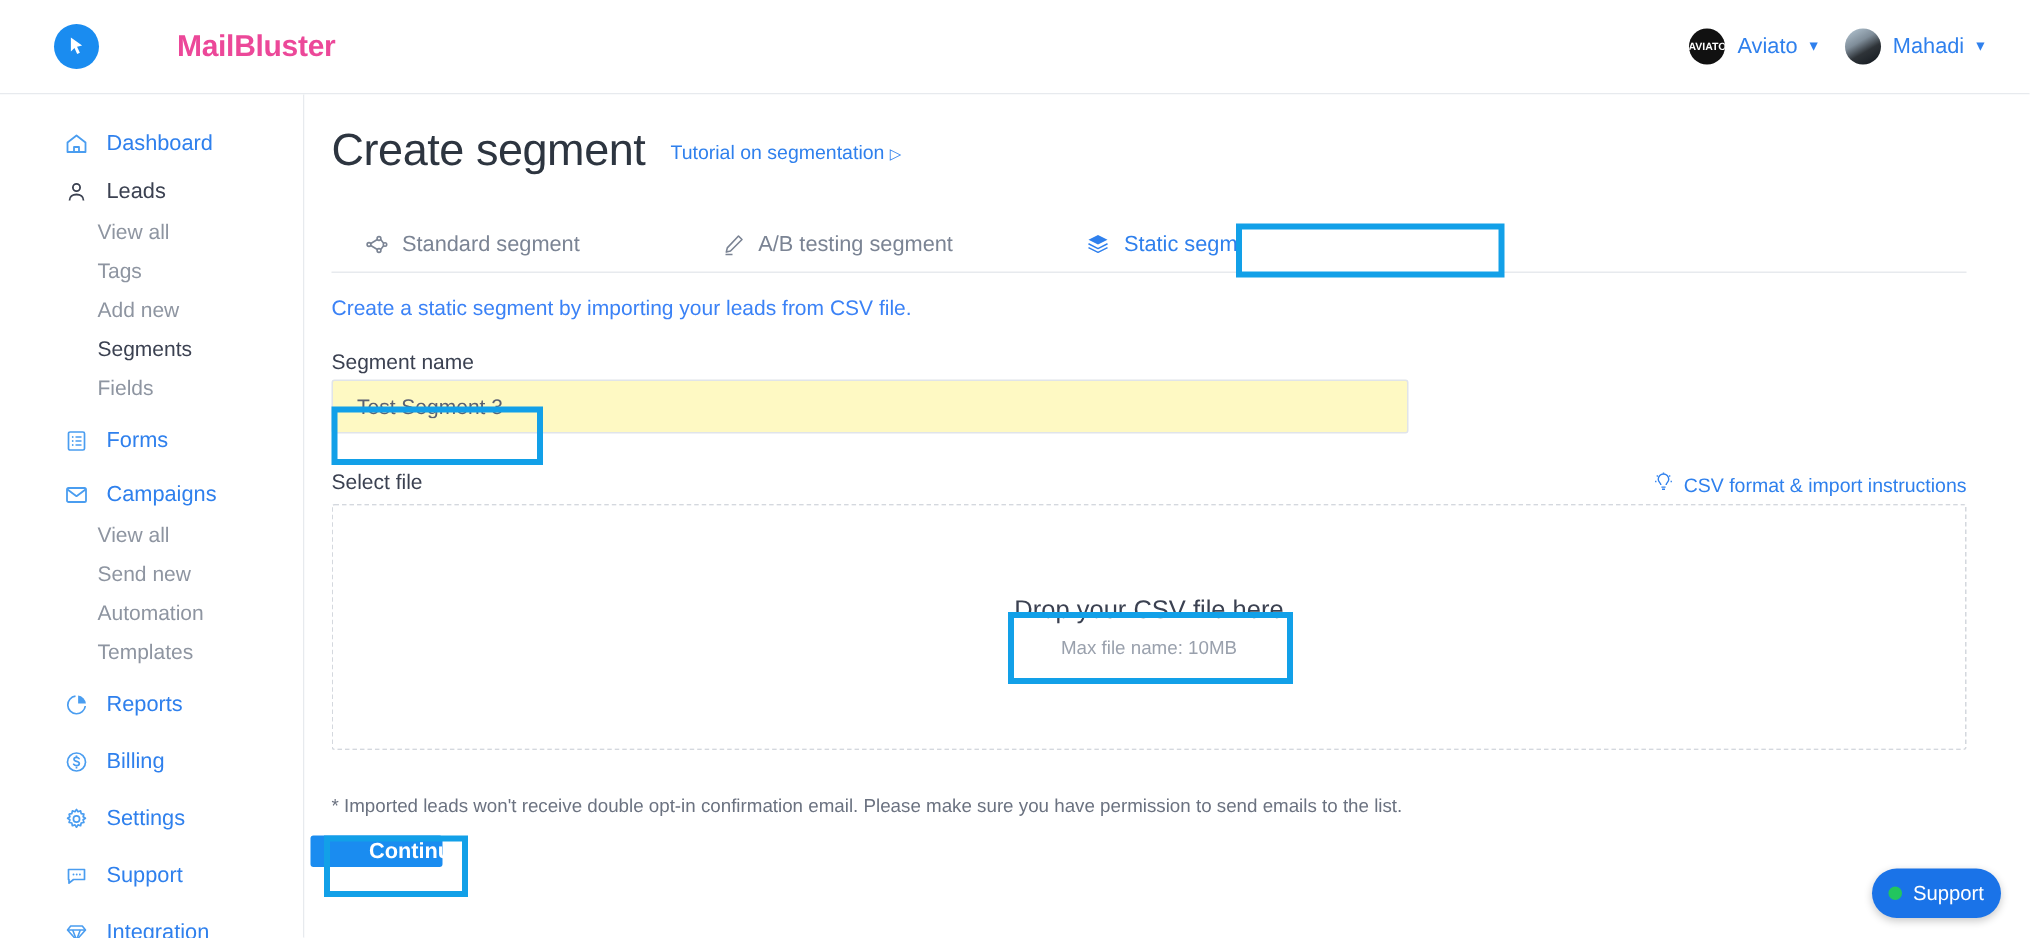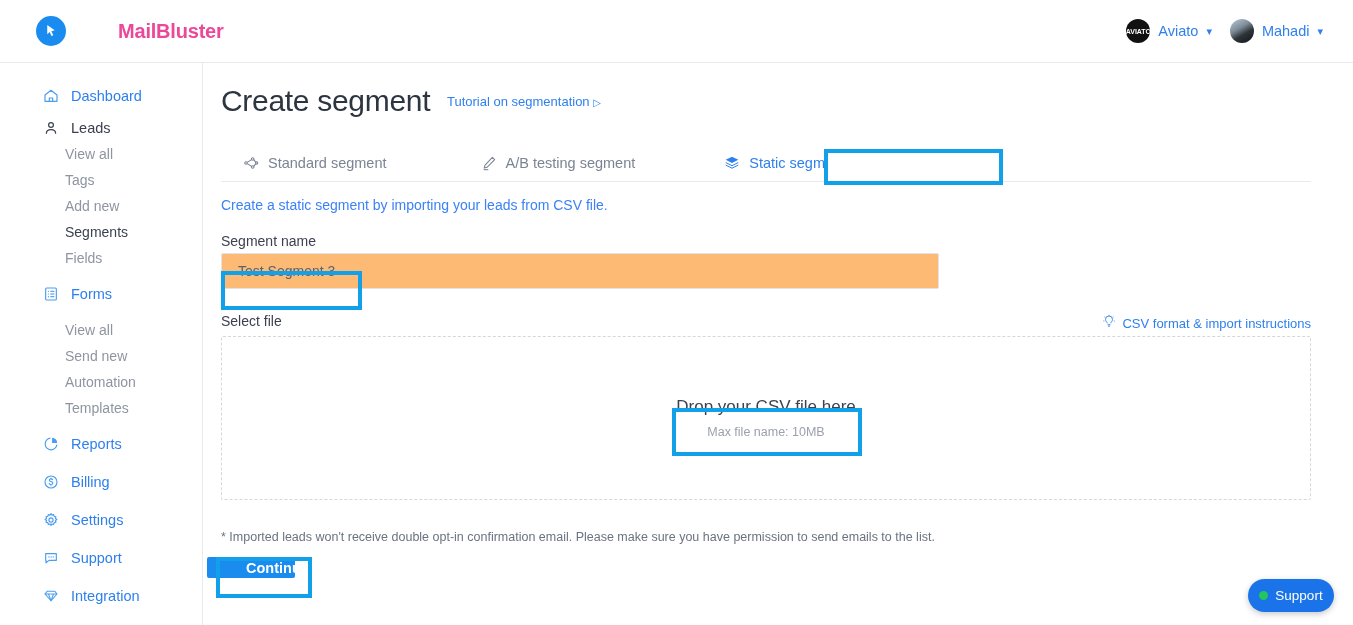--- a/index.html
+++ b/index.html
@@ -85,21 +85,21 @@
 
   .desc { position: absolute; left: 18px; top: 134px; font-size: 14px; color: #3b82f6; }
   .field-label { position: absolute; font-size: 14px; color: #3b4151; }
   .lbl-segname { left: 18px; top: 170px; }
   .lbl-selectfile { left: 18px; top: 250px; }
 
   .text-input {
     position: absolute; left: 18px; top: 190px; width: 718px; height: 36px;
     border: 1px solid #e0e4e9; border-radius: 2px;
     font-size: 14px; color: #5a6172; padding: 0 16px;
-    font-family: "Liberation Sans", sans-serif; background: #fdba74; outline: none;
+    font-family: "Liberation Sans", sans-serif; background: #fef9c3; outline: none;
   }
 
   .csv-link {
     position: absolute; right: 42px; top: 251px;
     font-size: 13px; color: #2f80ed; cursor: pointer;
     display: flex; align-items: flex-end; gap: 6px; white-space: nowrap;
   }
 
   .dropzone {
     position: absolute; left: 18px; top: 273px; width: 1090px; height: 164px;
@@ -205,20 +205,29 @@
         <circle cx="8.2" cy="12" r="0.9" fill="#4a9df0" stroke="none"></circle>
           <path d="M11 12 h6"></path>
         <circle cx="8.2" cy="16" r="0.9" fill="#4a9df0" stroke="none"></circle>
           <path d="M11 16 h6"></path>
       </svg>
     </span>
     <span class="lbl">Forms</span>
   </div>
   <div class="sp-10"></div>
 
+  <div class="nav-item">
+    <span class="ico">
+      <svg width="16" height="16" viewBox="0 0 24 24" fill="none" stroke="#4a9df0" stroke-width="1.8" stroke-linejoin="round">
+        <rect x="2.5" y="5" width="19" height="14" rx="1.6"></rect>
+          <path d="M3 6.5 L12 13.2 L21 6.5"></path>
+      </svg>
+    </span>
+    <span class="lbl">Campaigns</span>
+  </div>
   <div class="nav-sub">View all</div>
   <div class="nav-sub">Send new</div>
   <div class="nav-sub">Automation</div>
   <div class="nav-sub">Templates</div>
   <div class="sp-10"></div>
 
   <div class="nav-item">
     <span class="ico">
       <svg width="16" height="16" viewBox="0 0 24 24" fill="none" stroke="#4a9df0" stroke-width="1.7">
         <path d="M11 3.2 A8.8 8.8 0 1 0 20.8 13"></path>

